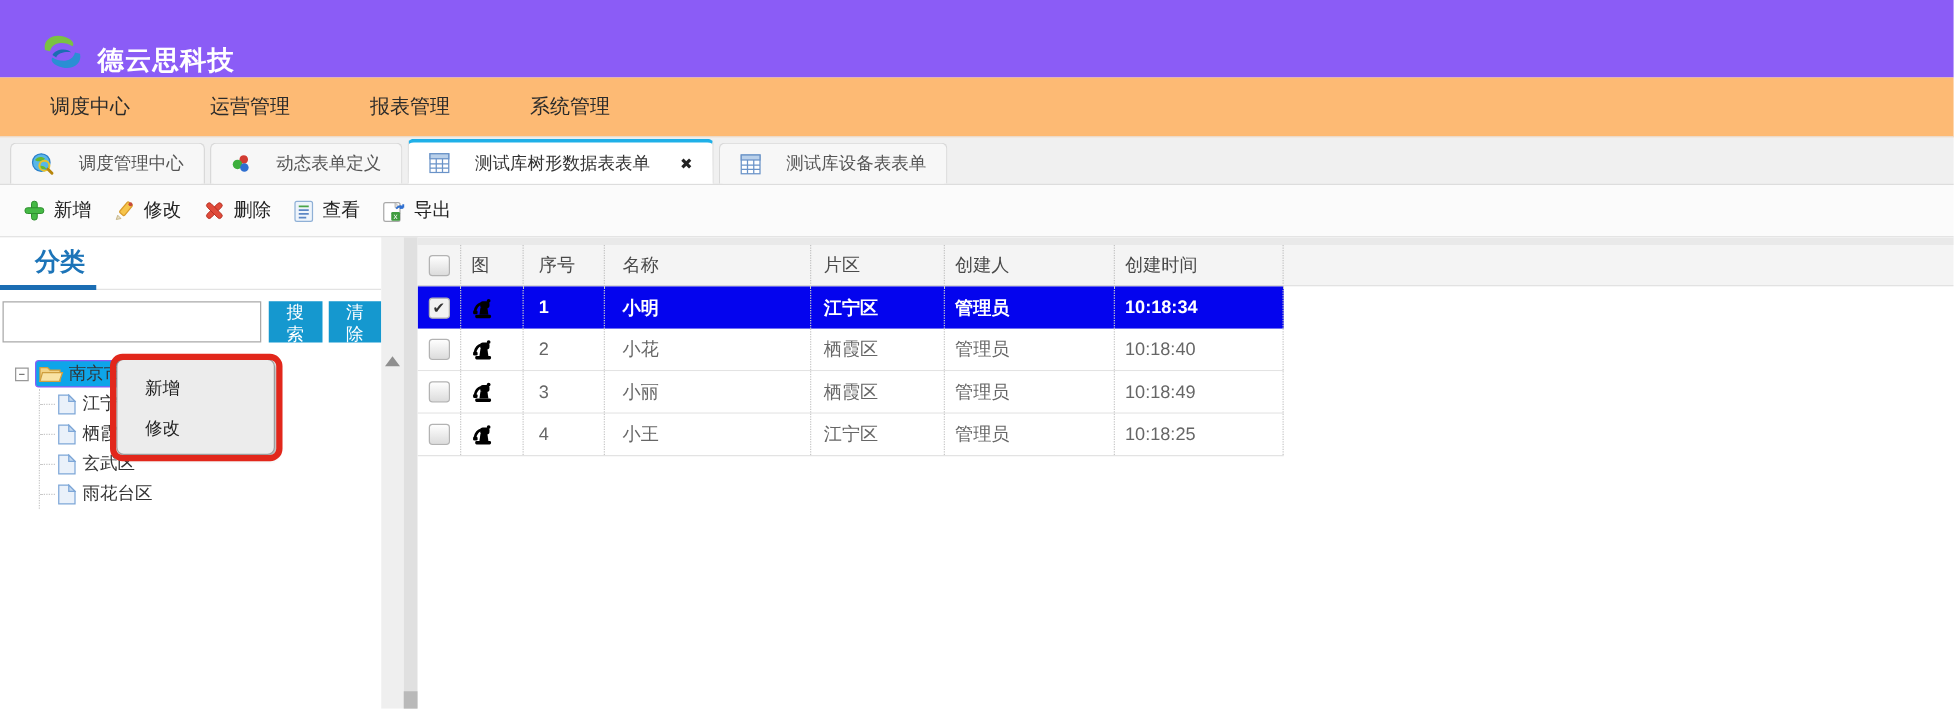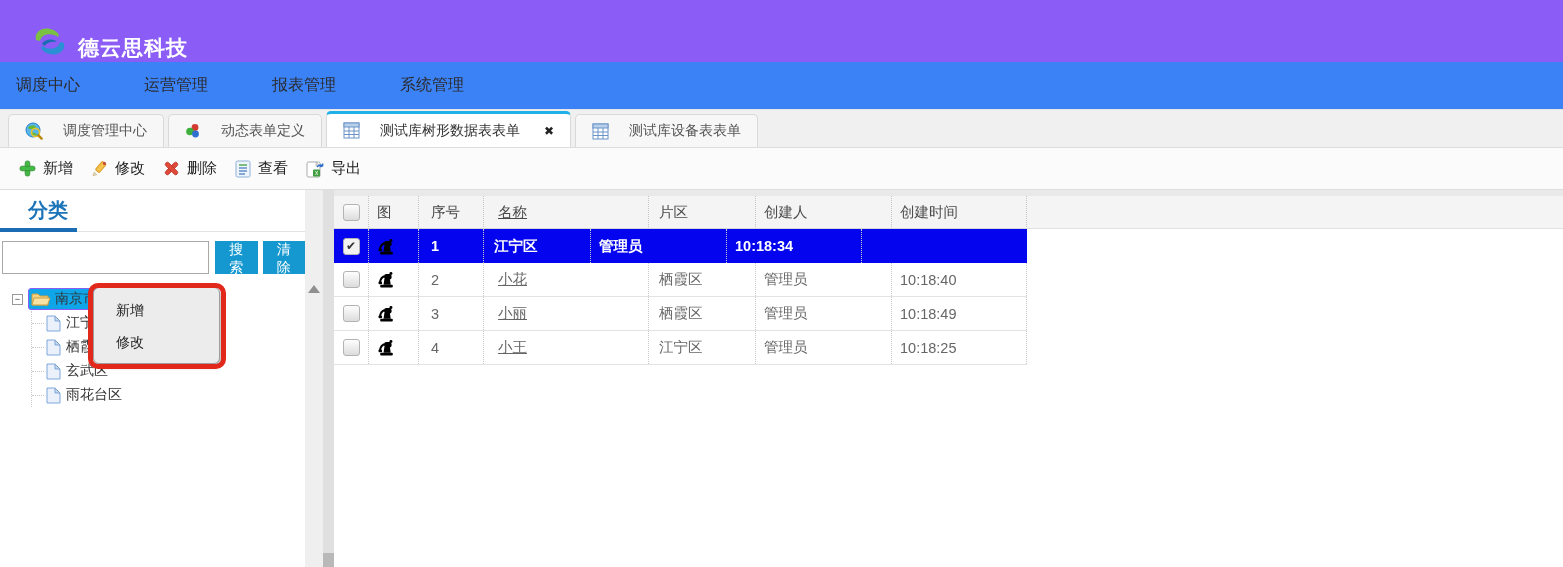--- a/index.html
+++ b/index.html
@@ -5,21 +5,21 @@
   * { box-sizing: border-box; margin: 0; padding: 0; }
   html,body { width:1563px; height:567px; overflow:hidden; }
   body { font-family:"Liberation Sans","DejaVu Sans",sans-serif; background:#fff; position:relative; }
 
   
   .app-header { height:62px; background:#8b5cf6; display:flex; align-items:flex-end; padding-left:30px; }
   .app-header .logo { width:40px; height:40px; }
   .app-title { color:#fff; font-size:21px; font-weight:bold; margin-left:8px; letter-spacing:1px; }
 
   
-  .main-nav { height:48px; background:#3b82f6; display:flex; align-items:center; padding-left:16px; border-bottom:1px solid #e6e6e6; }
+  .main-nav { height:48px; background:#fdba74; display:flex; align-items:center; padding-left:40px; border-bottom:1px solid #e6e6e6; }
   .nav-item { font-size:16px; color:#2b2b2b; margin-right:64px; cursor:pointer; white-space:nowrap; }
 
   
   .tab-strip { height:38px; background:#f0f0f0; display:flex; align-items:flex-end; padding-left:8px; border-bottom:1px solid #ddd; }
   .tab { height:33px; background:#f7f7f7; border:1px solid #d9d9d9; border-bottom:none; border-radius:5px 5px 0 0;
          display:flex; align-items:center; padding:0 16px; margin-right:4px; font-size:14px; color:#555; gap:20px; white-space:nowrap; cursor:pointer; }
   .tab.active { background:#fff; border-top:3px solid #1fb0e8; color:#333; height:36px; }
   .tab .close-x { font-size:12px; color:#222; font-weight:bold; margin-left:4px; line-height:1; }
 
   
@@ -64,21 +64,21 @@
   .grid-header { display:flex; height:33px; background:#f4f4f4; color:#4a4a4a; font-size:14.5px; }
   .grid-header .cell { display:flex; align-items:center; border-right:1px dotted #c4c4c4; border-bottom:1px solid #d5d5d5; padding-left:8px; }
   .grid-header .filler { flex:1; border-bottom:1px solid #e2e2e2; }
   .grid-body { width:693px; }
   .grid-row { display:flex; height:34px; border-bottom:1px solid #e3e3e3; color:#666; font-size:14.5px; background:#fff; }
   .grid-row .cell { display:flex; align-items:center; border-right:1px dotted #c9c9c9; padding-left:8px; overflow:hidden; }
   .grid-row.selected { background:#0404ee; color:#fff; font-weight:bold; border-bottom:none; }
   .col-chk  { width:35px; justify-content:center; padding-left:0 !important; }
   .col-pic  { width:50px; }
   .col-seq  { width:65px; padding-left:12px !important; }
-  .col-name { width:165px; padding-left:14px !important;text-decoration:underline; }
+  .col-name { width:165px; padding-left:14px !important; }
   .col-dist { width:107px; padding-left:10px !important; }
   .col-crea { width:136px; }
   .col-time { width:135px; }
 
   .cb { width:17px; height:17px; border:1px solid #b3b3b3; border-radius:3px; background:linear-gradient(#fefefe,#dcdcdc); display:flex; align-items:center; justify-content:center; font-size:12px; color:#333; font-weight:bold; }
   .cb.checked { background:#f2f2f2; }
 
   .icon { flex:none; display:inline-flex; }
 </style>
 </head>
@@ -322,20 +322,21 @@
                   <path d="M6.2 14 L7 8.5 L12.2 8.5 L13 14 Z"></path>
                   <rect x="6.8" y="3.8" width="7" height="5.2" rx="2"></rect>
                   <circle cx="13.2" cy="3.4" r="1.4"></circle>
                   <path d="M7.4 5.6 C4.6 6.4 3.4 8.4 2.8 11.4" stroke="#000" stroke-width="2" fill="none"></path>
                   <rect x="1.4" y="10.8" width="3.4" height="2.8" rx="1"></rect>
                 </g>
               </svg>
             </span>
           </div>
         <div class="cell col-seq">1</div>
+        <div class="cell col-name">小明</div>
         <div class="cell col-dist">江宁区</div>
         <div class="cell col-crea">管理员</div>
         <div class="cell col-time">10:18:34</div>
       </div>
       <div class="grid-row">
         <div class="cell col-chk">
             <span class="cb"></span>
           </div>
         <div class="cell col-pic">
             <span class="icon">

